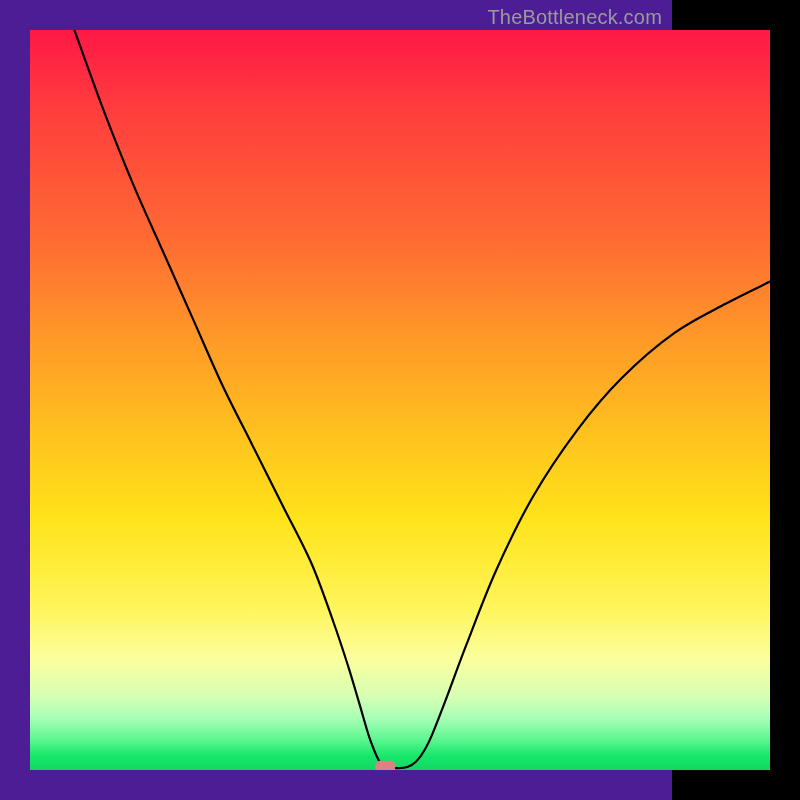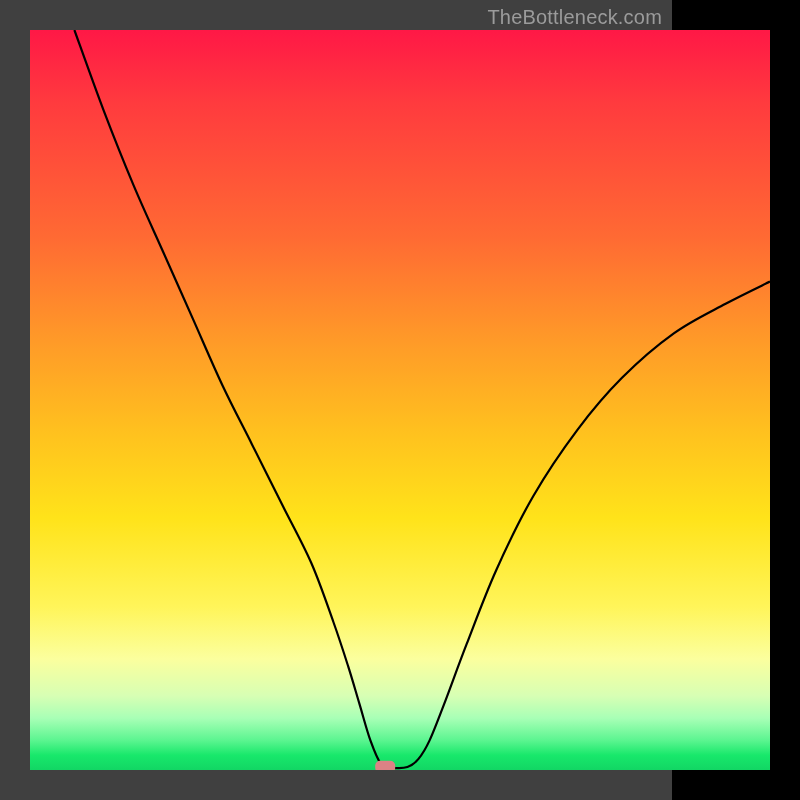--- a/index.html
+++ b/index.html
@@ -8,21 +8,21 @@
     width: 800px;
     height: 800px;
     overflow: hidden;
     background: #000;
     font-family: Arial, Helvetica, sans-serif;
   }
   .frame {
     position: absolute;
     left: 0; top: 0;
     width: 672px; height: 800px;
-    background: #404040;
+    background: #4c1d95;
   }
   
   .plot {
     position: absolute;
     left: 30px;
     top: 30px;
     width: 740px;
     height: 740px;
     
     background: linear-gradient(to bottom,

